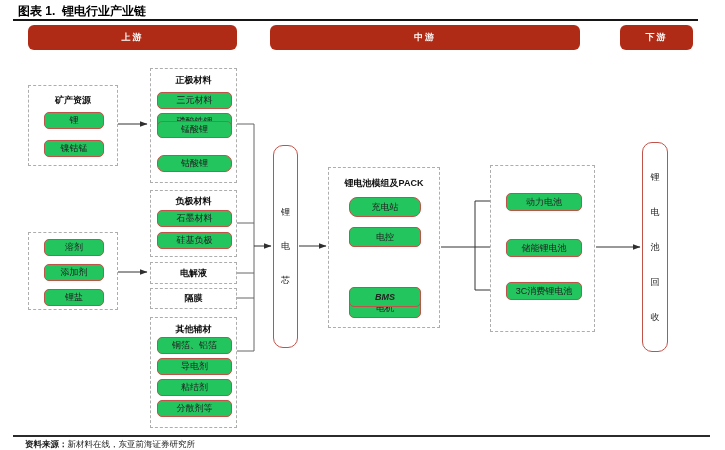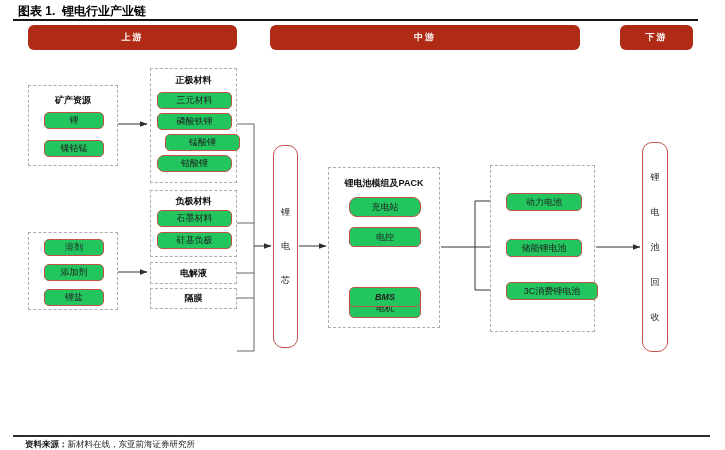--- a/index.html
+++ b/index.html
@@ -103,59 +103,66 @@
   <div class="dashed-group" style="left:28px;top:232px;width:90px;height:78px;">
     <div class="rnode" style="left:15px;top:6px;width:60px;height:17px;">溶剂</div>
     <div class="rnode" style="left:15px;top:31px;width:60px;height:17px;">添加剂</div>
     <div class="rnode" style="left:15px;top:56px;width:60px;height:17px;">锂盐</div>
   </div>
 
   <div class="dashed-group" style="left:150px;top:68px;width:87px;height:115px;">
     <div class="group-label" style="top:5px;">正极材料</div>
     <div class="rnode" style="left:6px;top:23px;width:75px;height:17px;">三元材料</div>
     <div class="rnode" style="left:6px;top:44px;width:75px;height:17px;">磷酸铁锂</div>
-    <div class="rnode" style="left:6px;top:65px;width:75px;height:17px;margin-left:8px;">锰酸锂</div>
+    <div class="rnode" style="left:6px;top:52px;width:75px;height:17px;">锰酸锂</div>
     <div class="rnode" style="left:6px;top:86px;width:75px;height:17px;border-radius:7px;">钴酸锂</div>
   </div>
 
   <div class="dashed-group" style="left:150px;top:190px;width:87px;height:67px;">
     <div class="group-label" style="top:4px;">负极材料</div>
     <div class="rnode" style="left:6px;top:19px;width:75px;height:17px;">石墨材料</div>
     <div class="rnode" style="left:6px;top:41px;width:75px;height:17px;">硅基负极</div>
   </div>
 
   <div class="dashed-group center-label" style="left:150px;top:288px;width:87px;height:21px;">
     <span>隔膜</span>
   </div>
 
   <div class="dashed-group center-label" style="left:150px;top:262px;width:87px;height:22px;">
     <span>电解液</span>
   </div>
 
+  <div class="dashed-group" style="left:150px;top:317px;width:87px;height:111px;">
+    <div class="group-label" style="top:5px;">其他辅材</div>
+    <div class="rnode" style="left:6px;top:19px;width:75px;height:17px;">铜箔、铝箔</div>
+    <div class="rnode" style="left:6px;top:40px;width:75px;height:17px;">导电剂</div>
+    <div class="rnode" style="left:6px;top:61px;width:75px;height:17px;">粘结剂</div>
+    <div class="rnode" style="left:6px;top:82px;width:75px;height:17px;">分散剂等</div>
+  </div>
 
   <div class="vnode" style="left:273px;top:145px;width:25px;height:203px;">
     <div class="vstack g3">
         <span>锂</span>
         <span>电</span>
         <span>芯</span>
       </div>
   </div>
 
   <div class="dashed-group" style="left:328px;top:167px;width:112px;height:161px;">
     <div class="group-label" style="top:9px;">锂电池模组及PACK</div>
     <div class="rnode" style="left:20px;top:29px;width:72px;height:20px;border-radius:8px;">充电站</div>
     <div class="rnode" style="left:20px;top:59px;width:72px;height:20px;">电控</div>
     <div class="rnode" style="left:20px;top:89px;width:72px;height:20px;margin-top:41px;">电机</div>
     <div class="rnode bold" style="left:20px;top:119px;width:72px;height:20px;">BMS</div>
   </div>
 
   <div class="dashed-group" style="left:490px;top:165px;width:105px;height:167px;">
     <div class="rnode" style="left:15px;top:27px;width:76px;height:18px;">动力电池</div>
     <div class="rnode" style="left:15px;top:73px;width:76px;height:18px;">储能锂电池</div>
-    <div class="rnode" style="left:15px;top:116px;width:92px;height:18px;">3C消费锂电池</div>
+    <div class="rnode" style="left:15px;top:116px;width:76px;height:18px;">3C消费锂电池</div>
   </div>
 
   <div class="vnode" style="left:642px;top:142px;width:26px;height:210px;">
     <div class="vstack g5">
         <span>锂</span>
         <span>电</span>
         <span>池</span>
         <span>回</span>
         <span>收</span>
       </div>

